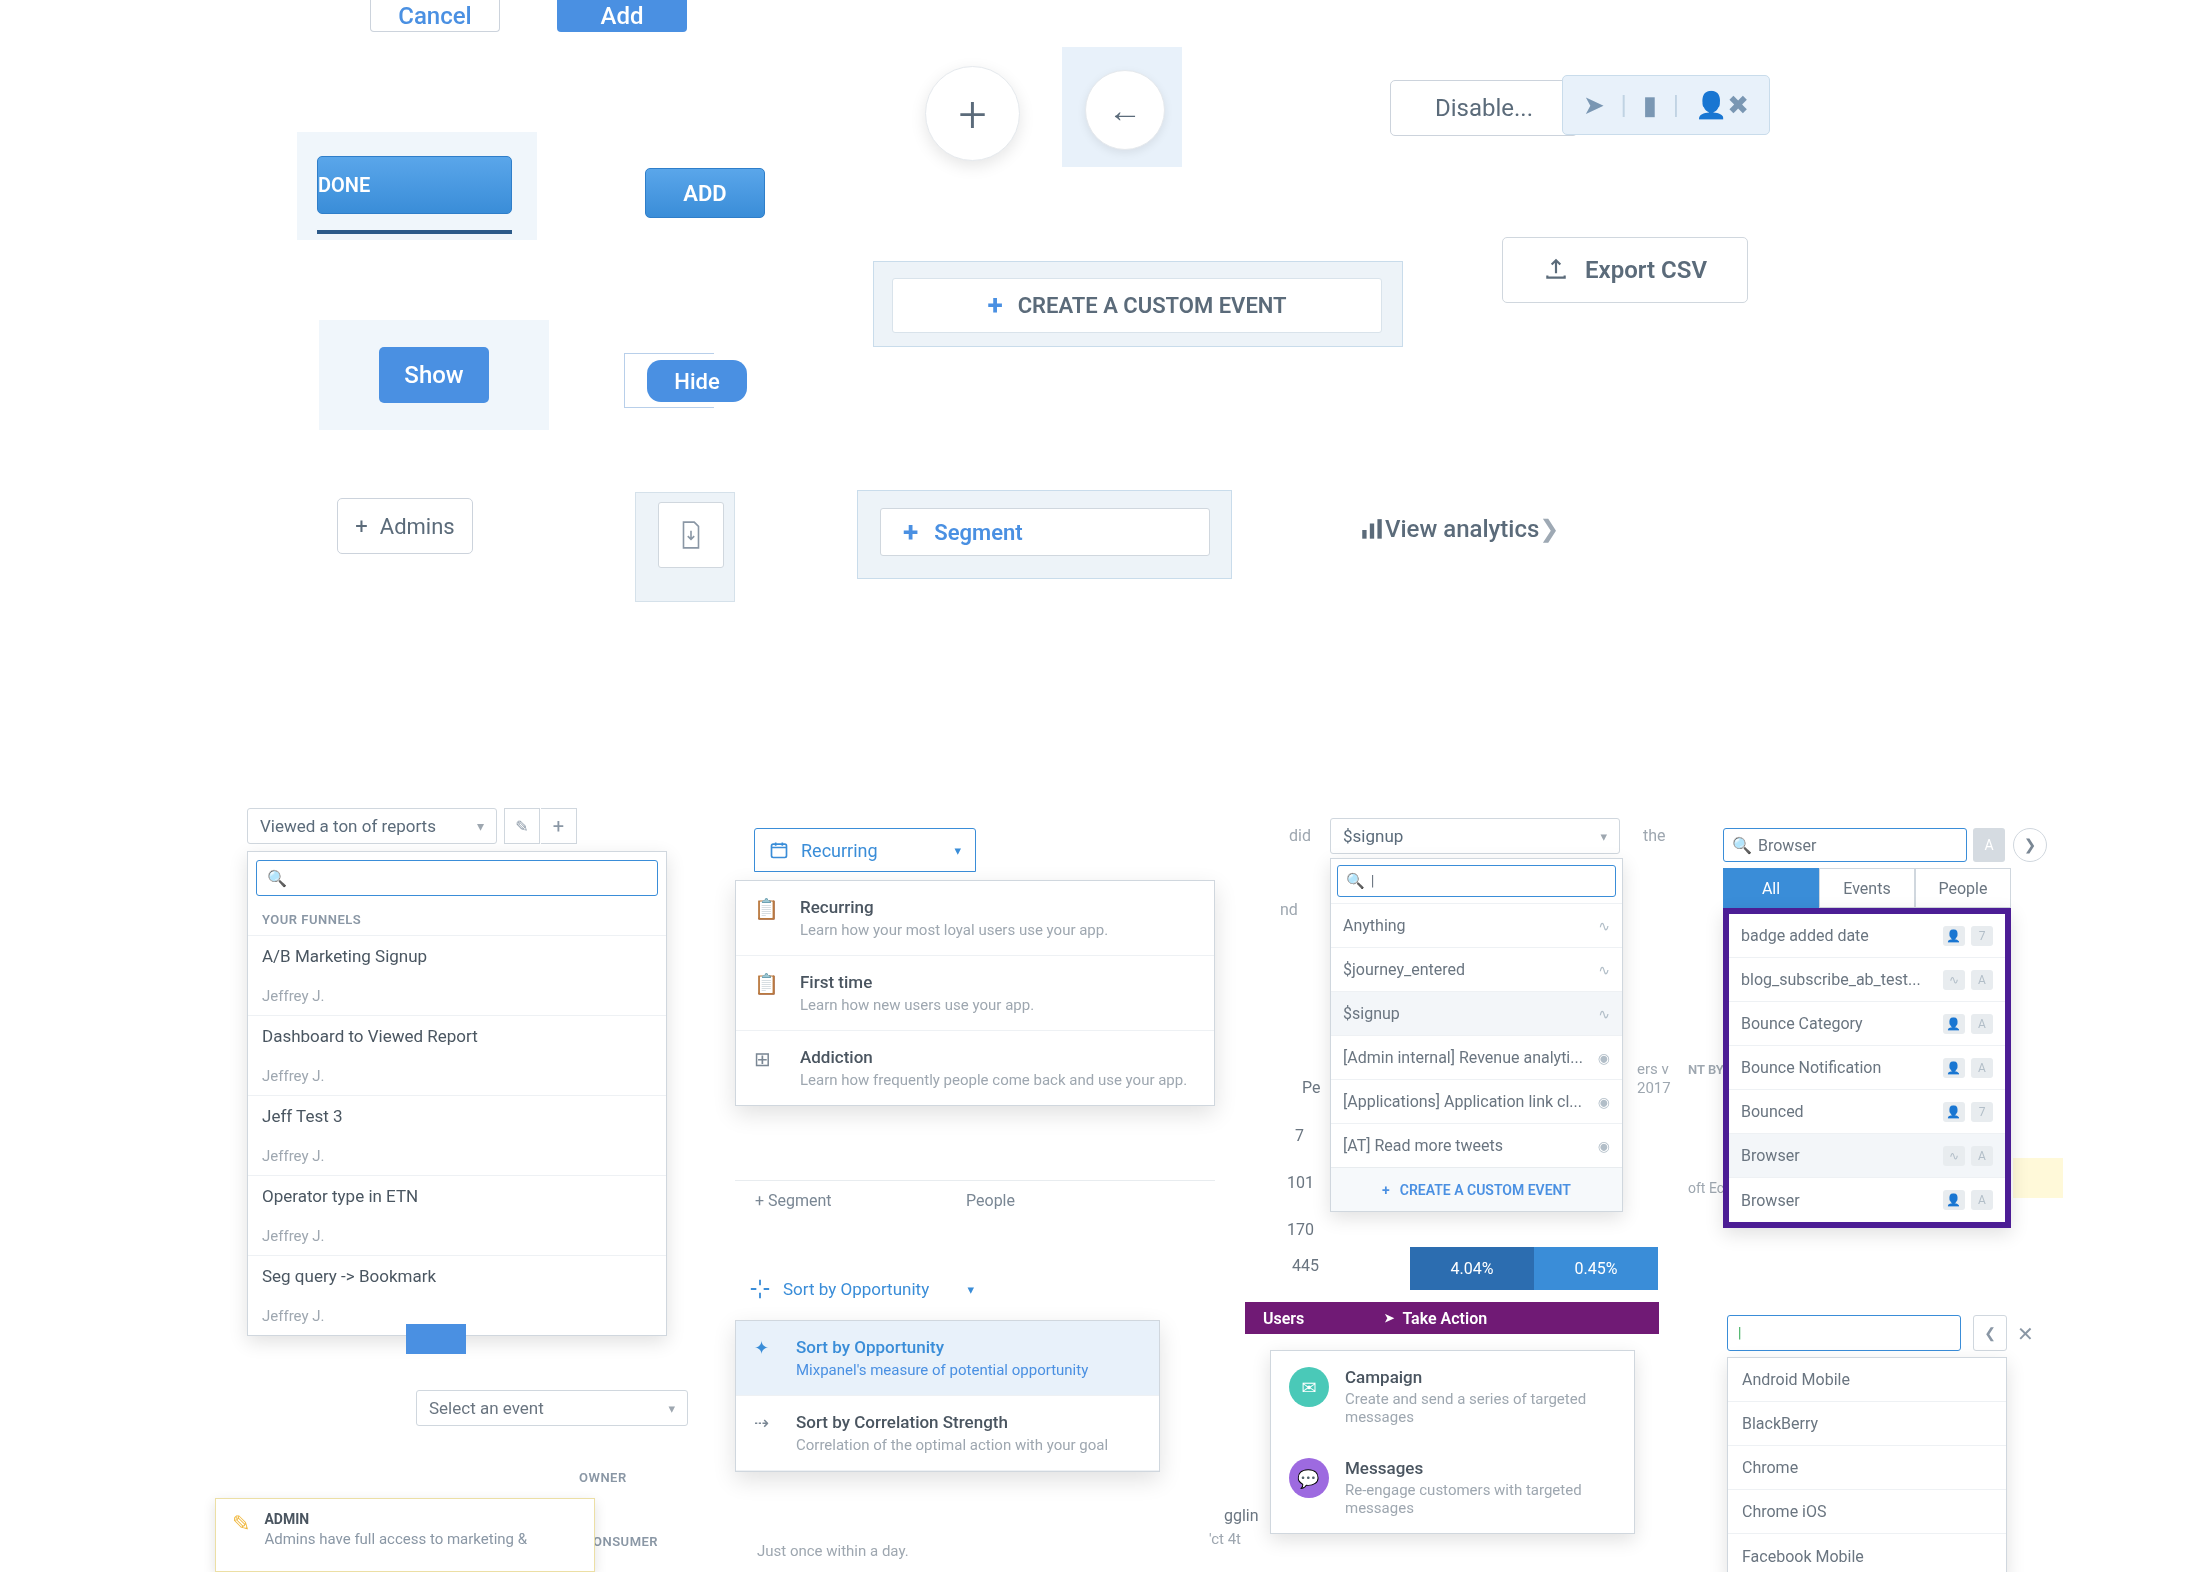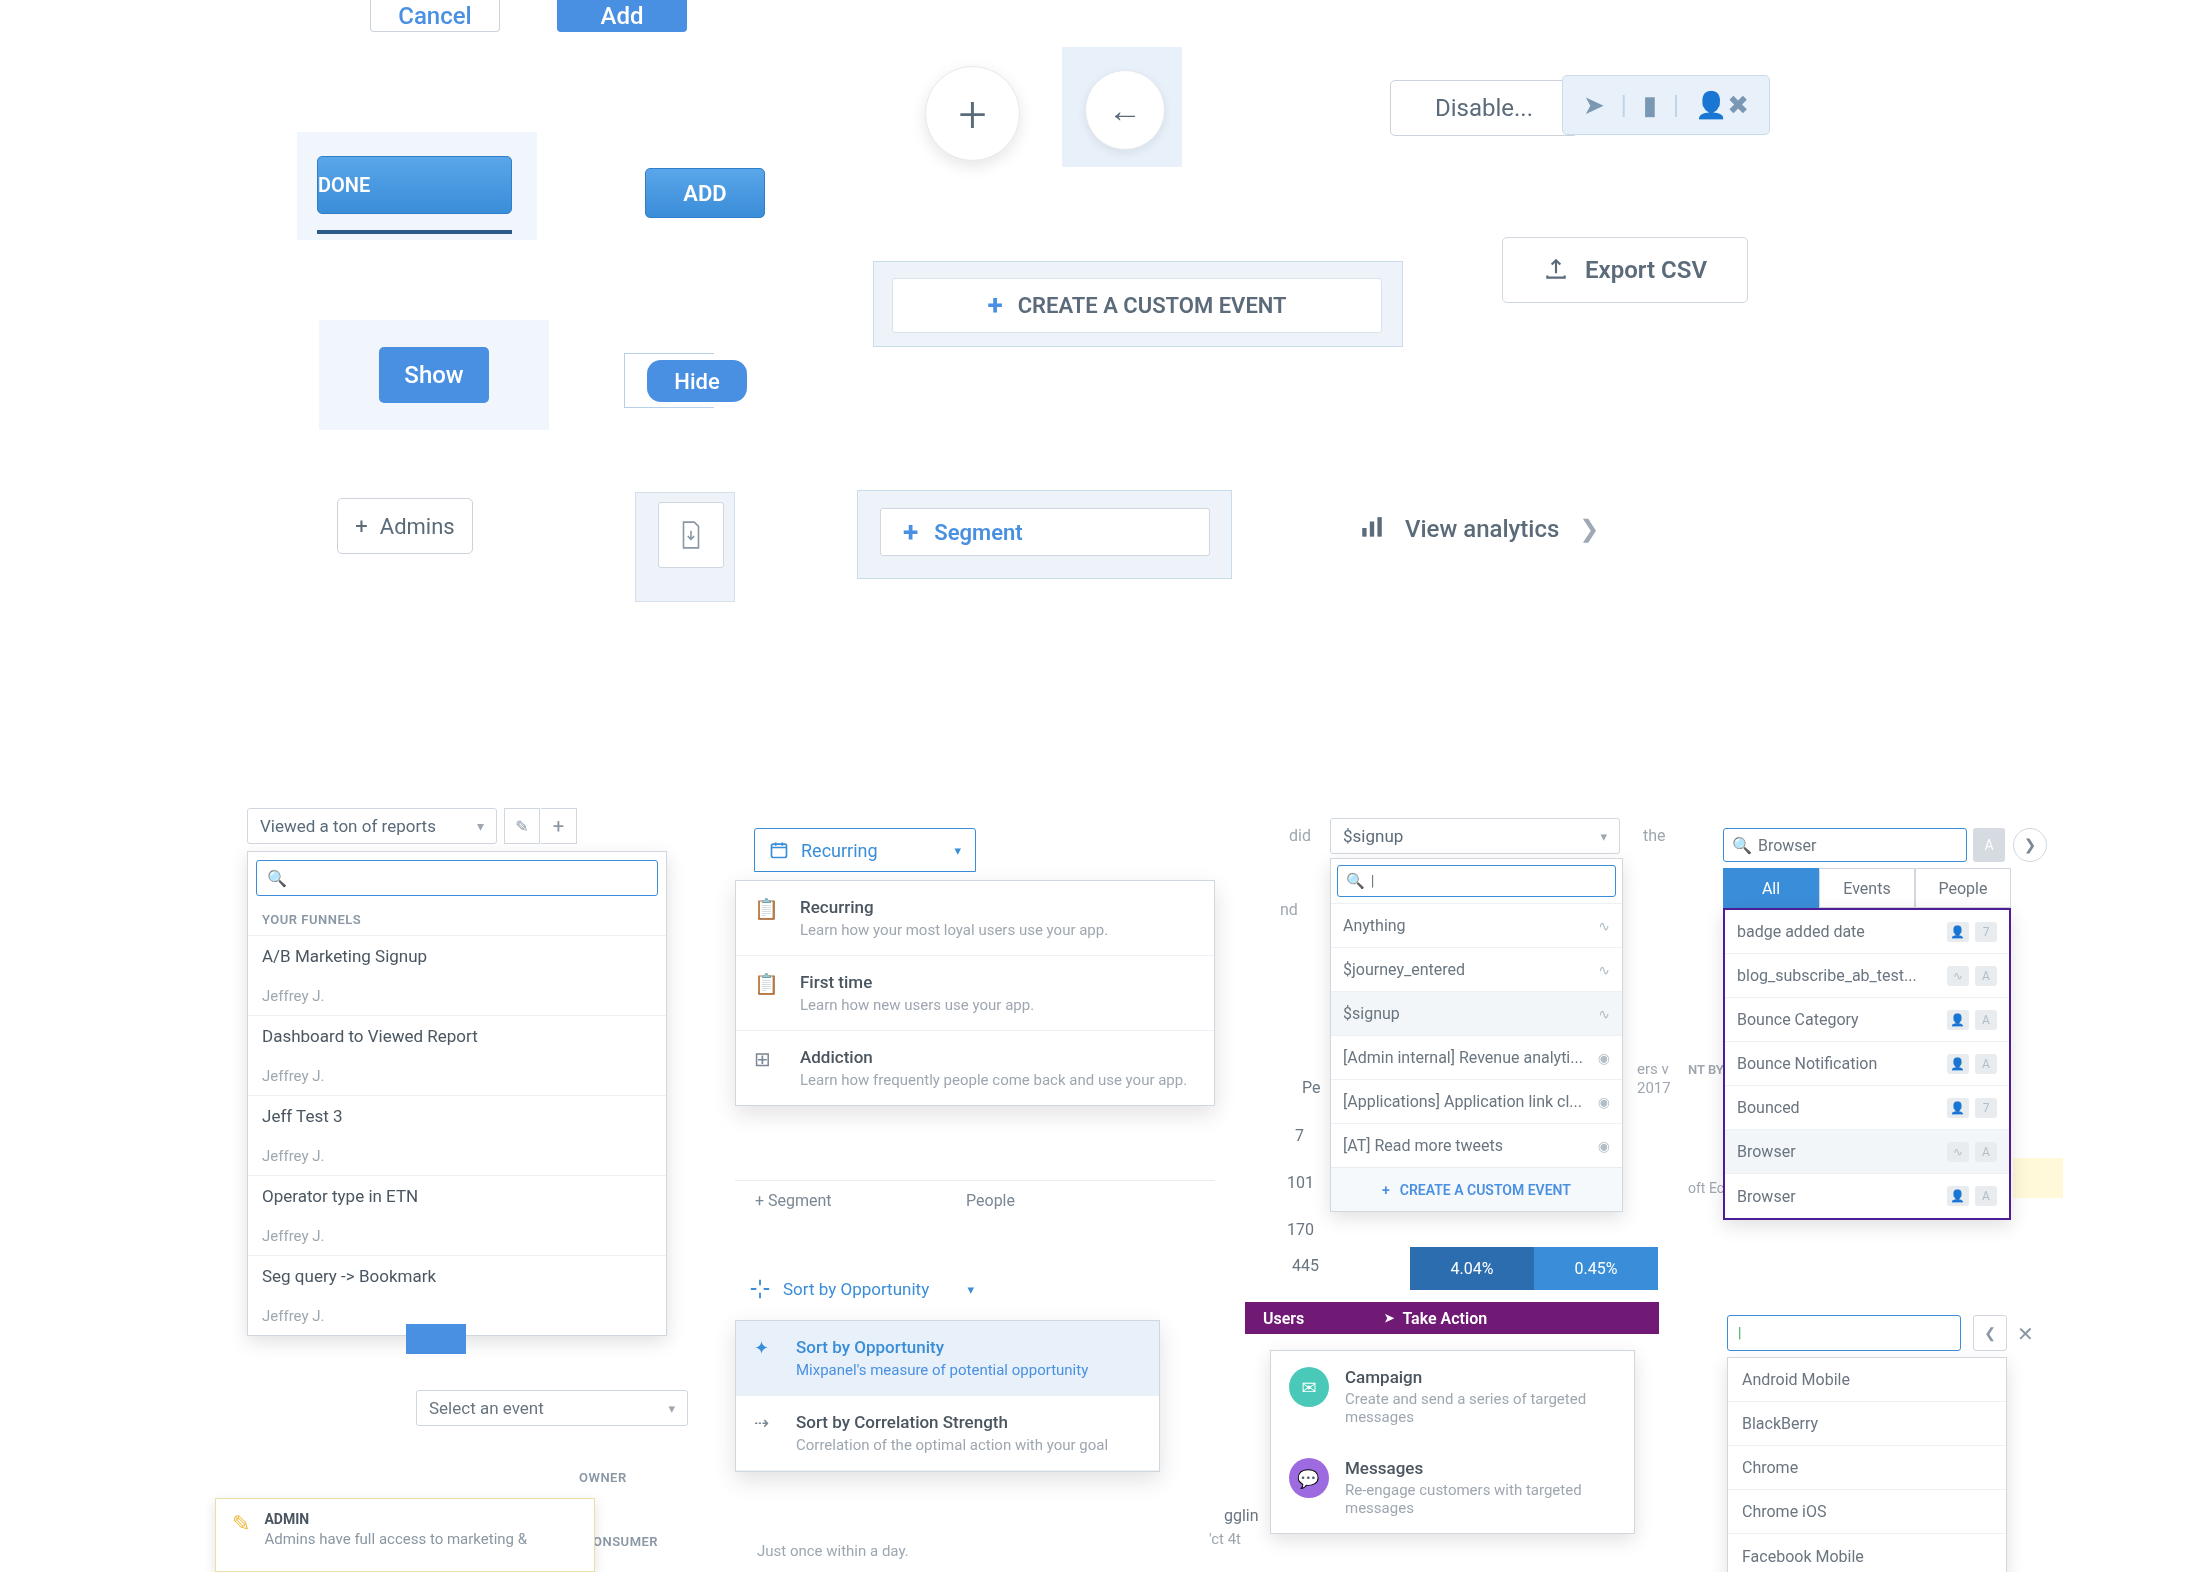--- a/index.html
+++ b/index.html
@@ -40,21 +40,21 @@
 
 .btn-filter{left:337px;top:498px;width:136px;height:56px;background:#fff;border:1px solid #ccd3dc;border-radius:5px;color:#5b6b7a;font-size:22px;display:flex;align-items:center;justify-content:center;gap:12px}
 
 .file-bg{left:635px;top:492px;width:100px;height:110px;background:#edf3f8;border:1px solid #d5e1ea}
 .btn-file{left:658px;top:502px;width:66px;height:66px;background:#fff;border:1px solid #d0d7de;border-radius:3px;display:flex;align-items:center;justify-content:center;font-size:28px;color:#8a97a5}
 
 .segment-bg{left:857px;top:490px;width:375px;height:89px;background:#edf3f8;border:1px solid #c9dceb}
 .btn-segment{left:880px;top:508px;width:330px;height:48px;background:#fff;border:1px solid #d0d7de;border-radius:3px;color:#4a90e2;font-size:22px;font-weight:600;display:flex;align-items:center;gap:16px;padding-left:22px}
 .btn-segment .plus{font-size:28px;font-weight:700}
 
-.view-analytics{left:1359px;top:515px;display:flex;align-items:flex-start;gap:20px;color:#5b6b7a;font-size:24px;font-weight:500}
+.view-analytics{left:1359px;top:515px;display:flex;align-items:flex-end;color:#5b6b7a;font-size:24px;font-weight:500}
 .view-analytics .chev{color:#9ea9b4}
 
 
 .funnel-top{left:247px;top:808px;width:250px;height:36px;background:#fff;border:1px solid #d0d7de;border-radius:3px;display:flex;align-items:center;padding:0 12px;font-size:17px;color:#5b6b7a}
 .funnel-top .chev{margin-left:auto;font-size:14px;color:#9ea7b0}
 .funnel-edit{left:504px;top:808px;width:36px;height:36px;border:1px solid #d0d7de;display:flex;align-items:center;justify-content:center;font-size:16px;color:#8a97a5}
 .funnel-add{left:541px;top:808px;width:36px;height:36px;border:1px solid #d0d7de;border-left:none;display:flex;align-items:center;justify-content:center;font-size:20px;color:#8a97a5}
 
 .funnel-panel{left:247px;top:851px;width:420px;background:#fff;border:1px solid #d0d7de;box-shadow:0 6px 18px rgba(0,0,0,0.12)}
 .funnel-search{margin:8px;width:calc(100% - 16px);height:36px;border:1.5px solid #3a8dd8;border-radius:3px;display:flex;align-items:center;padding:0 10px;gap:8px;color:#97a2ae}
@@ -100,21 +100,21 @@
 
 
 .br-search{left:1723px;top:828px;width:244px;height:34px;background:#fff;border:1.5px solid #3a8dd8;border-radius:3px;display:flex;align-items:center;padding:0 8px;gap:6px;font-size:16px;color:#6a7580}
 .br-icon-a{left:1973px;top:828px;width:32px;height:34px;background:#d5dbe1;display:flex;align-items:center;justify-content:center;font-size:14px;color:#fff;border-radius:3px}
 .br-icon-next{left:2013px;top:828px;width:34px;height:34px;background:#fff;border:1px solid #d0d7de;border-radius:17px;display:flex;align-items:center;justify-content:center;font-size:15px;color:#7a8794}
 
 .br-tabs{left:1723px;top:868px;width:288px;height:40px;display:flex}
 .br-tab{flex:1;display:flex;align-items:center;justify-content:center;font-size:16px;background:#fff;border:1px solid #d0d7de;color:#6a7580}
 .br-tab.active{background:#3a8dd8;color:#fff;border-color:#3a8dd8}
 
-.br-panel{left:1723px;top:908px;width:288px;background:#fff;border:2px solid #4c1d95;box-shadow:0 6px 18px rgba(0,0,0,0.12)}
+.br-panel{left:1723px;top:908px;width:288px;background:#fff;border:6px solid #4c1d95;box-shadow:0 6px 18px rgba(0,0,0,0.12)}
 .br-item{height:44px;border-bottom:1px solid #eef1f4;display:flex;align-items:center;padding:0 12px;font-size:16px;color:#6a7580}
 .br-item:last-child{border-bottom:none}
 .br-item.sel{background:#f3f6f9}
 .br-item .icons{margin-left:auto;display:flex;gap:6px}
 .br-item .icons span{font-size:12px;color:#b2bec8;width:22px;height:20px;background:#e8ecef;border-radius:3px;display:flex;align-items:center;justify-content:center}
 .br-bg-label{left:1688px;top:1062px;font-size:13px;font-weight:600;color:#9ea7b0}
 .br-bg-label2{left:1688px;top:1180px;font-size:14px;color:#9ea7b0}
 .br-yellow{left:2013px;top:1158px;width:50px;height:40px;background:#fff9d9}
 
 

